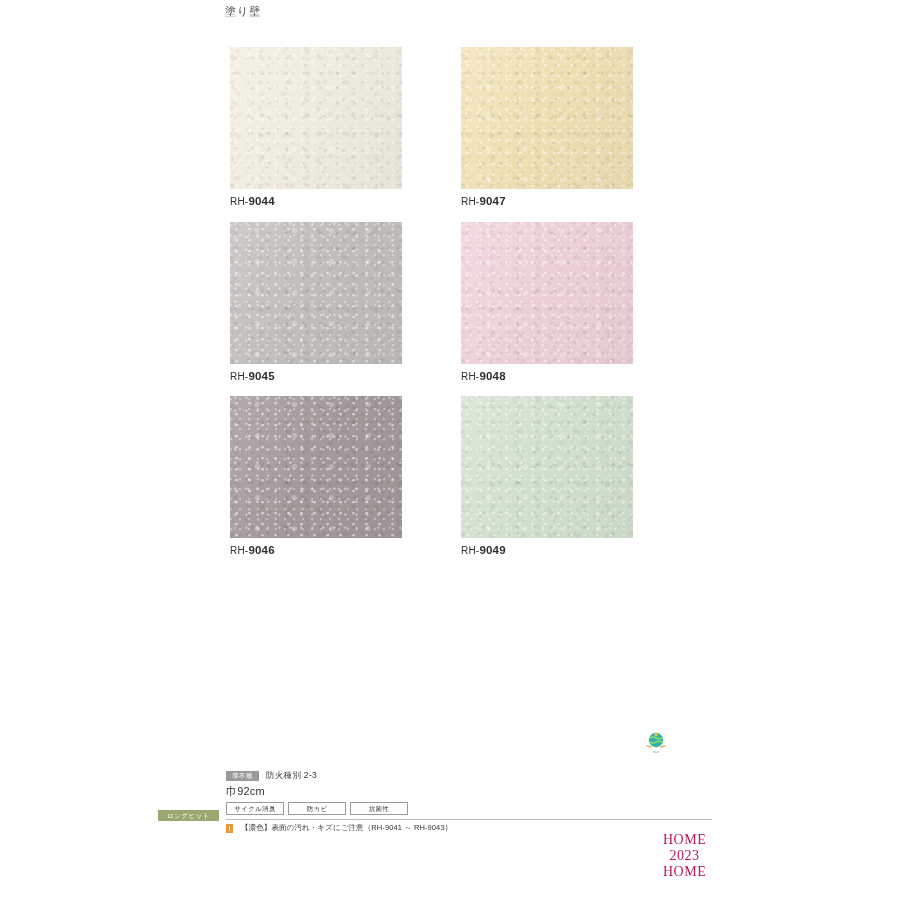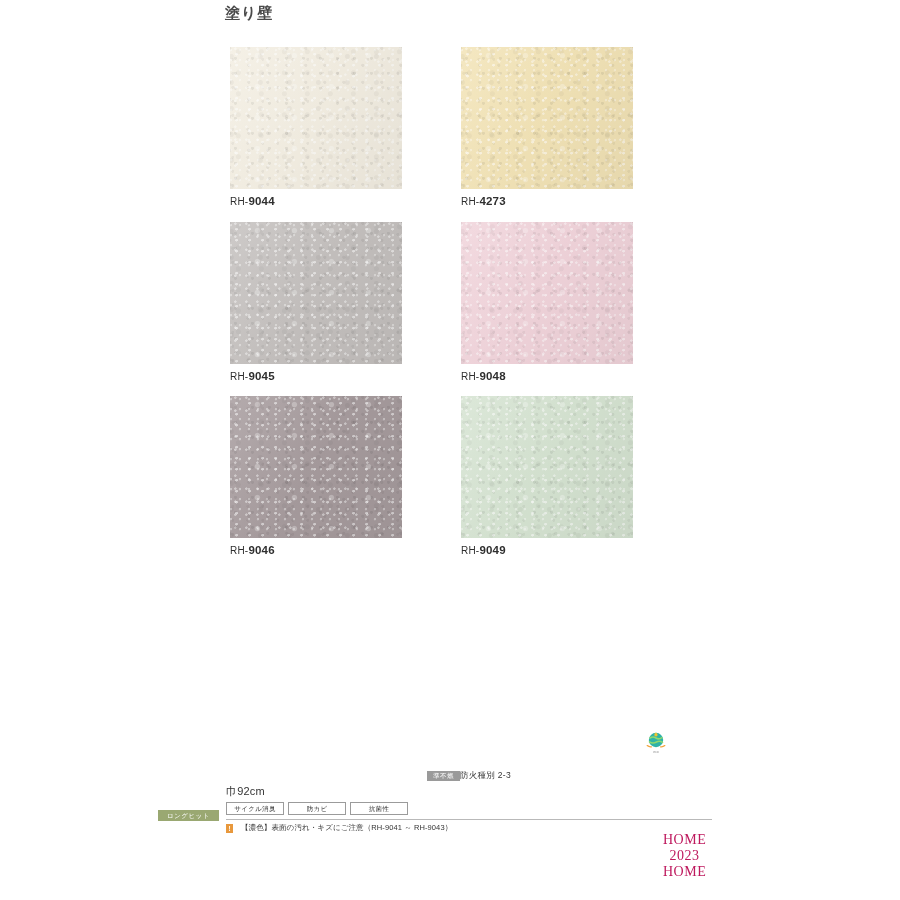--- a/index.html
+++ b/index.html
@@ -19,24 +19,24 @@
   .page {
     position: absolute;
     inset: 0;
   }
 
   
   .page-title {
     position: absolute;
     left: 225px;
     top: 4px;
-    font-size: 15px;
+    font-size: 11px;
     letter-spacing: 1px;
     color: #4a4a4a;
-    font-weight: 700;
+    font-weight: 400;
   }
 
   
   .swatch {
     position: absolute;
     width: 172px;
     height: 142px;
     text-decoration: underline;
   }
   .swatch-img {
@@ -114,22 +114,22 @@
   
   .spec-block {
     position: absolute;
     left: 226px;
     top: 770px;
     width: 486px;
   }
   .spec-row1 {
     display: flex;
     align-items: center;
+    gap: 7px;
     height: 11px;
-    justify-content: center;
   }
   .fire-badge {
     background: #9a9a9a;
     color: #ffffff;
     font-size: 6.5px;
     line-height: 10px;
     height: 10px;
     padding: 0 6px;
     letter-spacing: .5px;
     white-space: nowrap;
@@ -242,21 +242,21 @@
       <span class="pre">RH-</span><span class="num">9044</span>
     </div>
   </div>
 
   <div class="swatch" style="left:461px; top:47px;">
     <div class="swatch-img" style="background: rgb(242, 227, 182);">
       <div class="tex" id="tex-1"></div>
       <div class="tex-shade"></div>
     </div>
     <div class="swatch-label">
-      <span class="pre">RH-</span><span class="num">4273</span>
+      <span class="pre">RH-</span><span class="num">9047</span>
     </div>
   </div>
 
   <div class="swatch" style="left:230px; top:222px;">
     <div class="swatch-img" style="background: rgb(196, 192, 190);">
       <div class="tex" id="tex-2"></div>
       <div class="tex-shade"></div>
     </div>
     <div class="swatch-label">
       <span class="pre">RH-</span><span class="num">9045</span>

